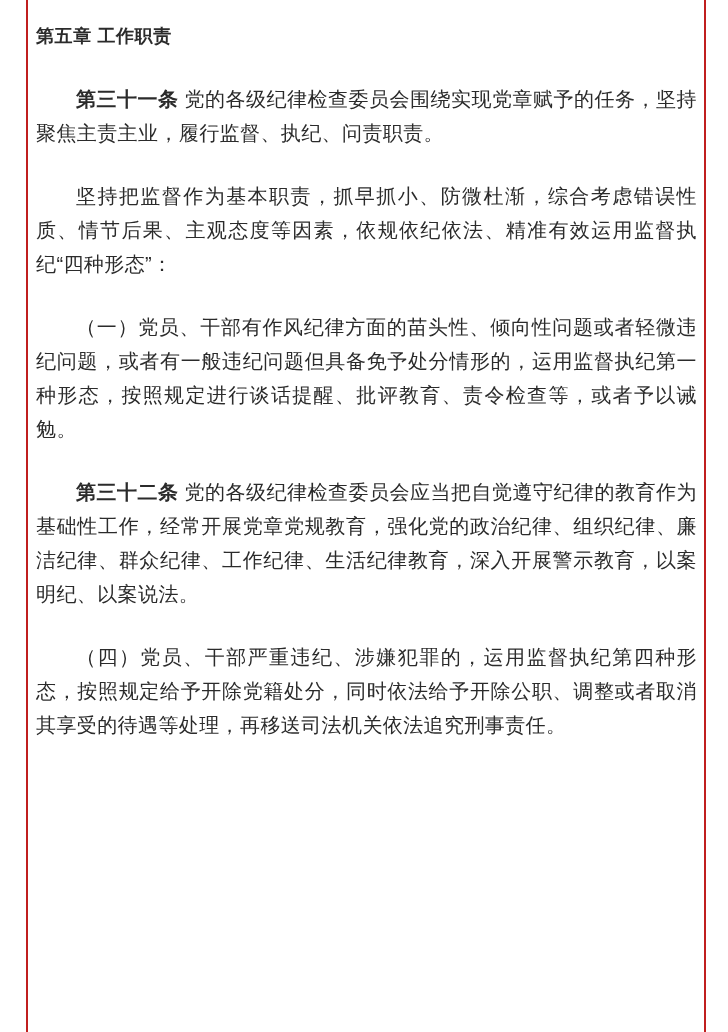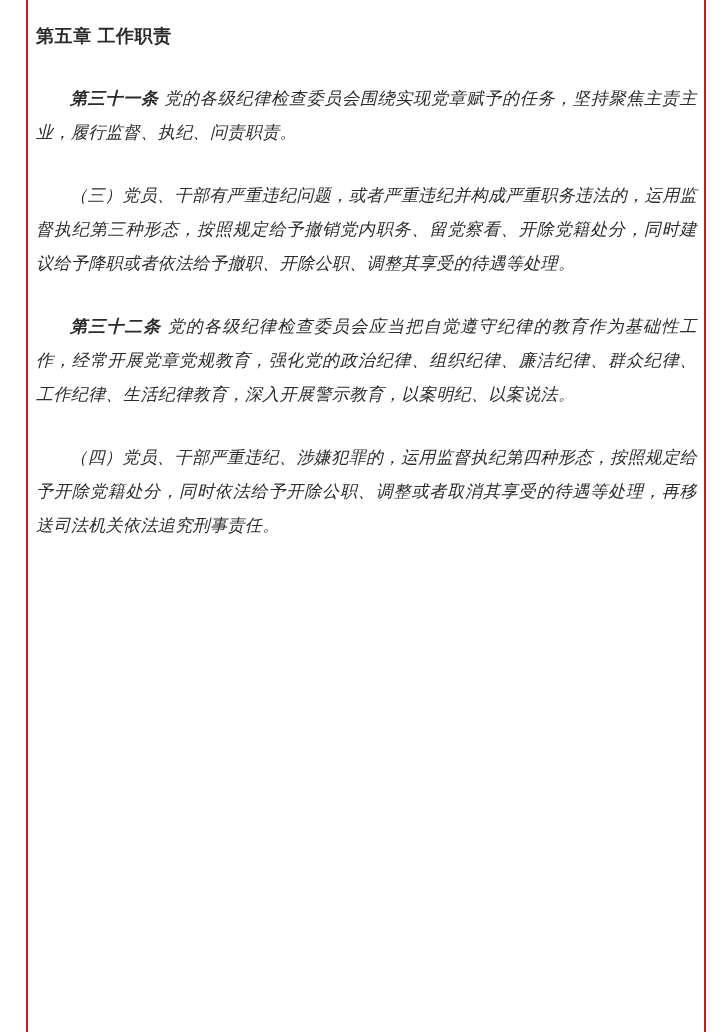--- a/index.html
+++ b/index.html
@@ -32,46 +32,46 @@
   .chapter-title {
     margin: 0 0 29px 0;
     font-size: 18px;
     font-weight: bold;
     line-height: 34px;
     letter-spacing: 0.6px;
     color: var(--ink, #2b2b2b);
   }
   .para {
     margin: 0 0 29px 0;
-    font-size: 17px;
+    font-size: 20px;
     line-height: 34px;
     letter-spacing: 0.4px;
     color: var(--ink, #2b2b2b);
     text-align: justify;
     text-indent: 2em;
-    font-style: italic;
   }
   .para strong {
     font-weight: bold;
   }
 </style>
 </head>
 <body style="background: rgb(255, 255, 255);">
 
 <div class="page">
   <div class="frame">
 
     <h2 class="chapter-title">第五章 工作职责</h2>
 
     <p class="para"><strong>第三十一条</strong><span> 党的各级纪律检查委员会围绕实现党章赋予的任务，坚持聚焦主责主业，履行监督、执纪、问责职责。</span></p>
 
+    <p class="para"><strong></strong><span>坚持把监督作为基本职责，抓早抓小、防微杜渐，综合考虑错误性质、情节后果、主观态度等因素，依规依纪依法、精准有效运用监督执纪“四种形态”：</span></p>
+
+    <p class="para"><strong></strong><span>（一）党员、干部有作风纪律方面的苗头性、倾向性问题或者轻微违纪问题，或者有一般违纪问题但具备免予处分情形的，运用监督执纪第一种形态，按照规定进行谈话提醒、批评教育、责令检查等，或者予以诫勉。</span></p>
 
 
-
-    <p class="para"><strong></strong><span>（三）党员、干部有严重违纪问题，或者严重违纪并构成严重职务违法的，运用监督执纪第三种形态，按照规定给予撤销党内职务、留党察看、开除党籍处分，同时建议给予降职或者依法给予撤职、开除公职、调整其享受的待遇等处理。</span></p>
 
     <p class="para"><strong>第三十二条</strong><span> 党的各级纪律检查委员会应当把自觉遵守纪律的教育作为基础性工作，经常开展党章党规教育，强化党的政治纪律、组织纪律、廉洁纪律、群众纪律、工作纪律、生活纪律教育，深入开展警示教育，以案明纪、以案说法。</span></p>
 
     <p class="para"><strong></strong><span>（四）党员、干部严重违纪、涉嫌犯罪的，运用监督执纪第四种形态，按照规定给予开除党籍处分，同时依法给予开除公职、调整或者取消其享受的待遇等处理，再移送司法机关依法追究刑事责任。</span></p>
 
 
   </div>
 </div>
 
 </body></html>

